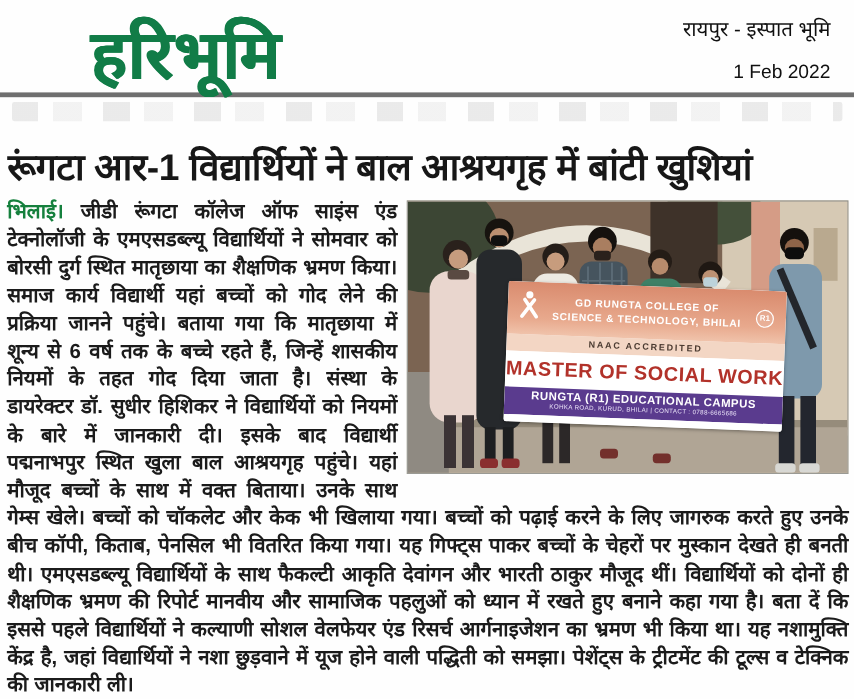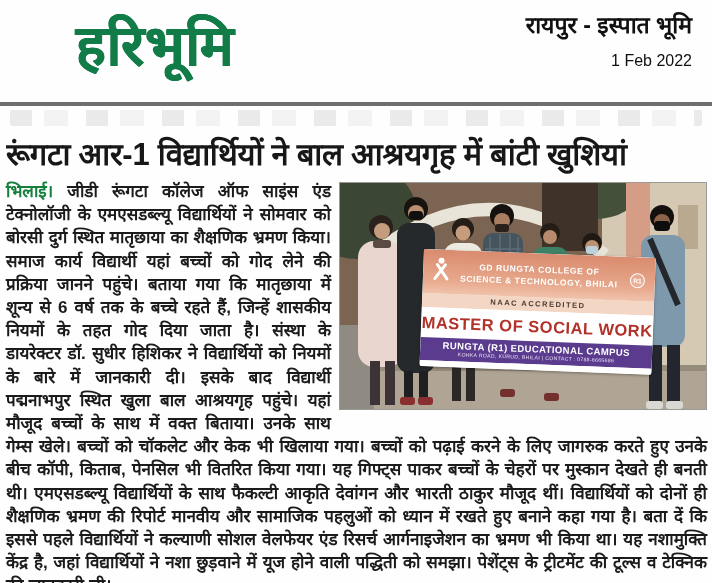--- a/index.html
+++ b/index.html
@@ -4,48 +4,48 @@
 <style>
   * { margin: 0; padding: 0; box-sizing: border-box; }
   html, body { background: #ffffff; }
   body { font-family: "Liberation Sans", "DejaVu Sans", sans-serif; }
   .page {
     position: relative; width: 712px; height: 583px;
     background: #fefefe; overflow: hidden;
   }
 
   
-  .masthead { position: relative; height: 102px; padding-left: 48px; }
+  .masthead { position: relative; height: 77px; padding-left: 48px; }
   .logo {
     position: absolute; left: 76px; top: 6px;
     font-size: 56px; font-weight: 800; color: #117c47;
     letter-spacing: 1px; line-height: 80px;
     text-shadow: 0.6px 0 0 #117c47, -0.6px 0 0 #117c47;
   }
   .mast-right {
     position: absolute; right: 20px; top: 8px; text-align: right;
     color: #101010;
   }
-  .edition-line { font-size: 23px; font-weight: 700; line-height: 34px; }
+  .edition-line { font-size: 17px; font-weight: 400; line-height: 34px; }
   .date-line { font-size: 16px; font-weight: 400; line-height: 38px; }
 
   .mast-rule { height: 4px; background: #6f6f6f; width: 100%; }
 
   
   .blur-strip {
     height: 16px; margin: 4px 10px 0 10px;
     background: repeating-linear-gradient(90deg,
       rgba(60,60,60,0.10) 0 22px, rgba(0,0,0,0) 22px 34px,
       rgba(60,60,60,0.06) 34px 58px, rgba(0,0,0,0) 58px 76px);
     border-radius: 2px;
   }
 
   
   .headline {
-    margin: 6px 4px 6px 6px;
+    margin: 16px 4px 6px 6px;
     font-size: 31px; font-weight: 800; color: #171717;
     letter-spacing: -0.3px; white-space: nowrap; overflow: hidden;
   }
 
   
   .article-body { padding: 0 5px 0 6px; }
   .photo-fig {
     float: right; position: relative;
     width: 368px; height: 228px;
     margin: 2px 0 6px 8px;

